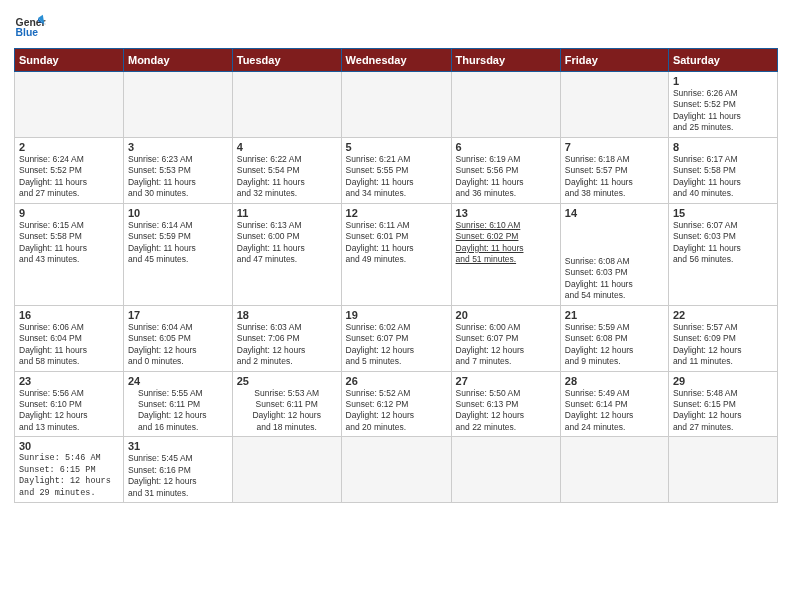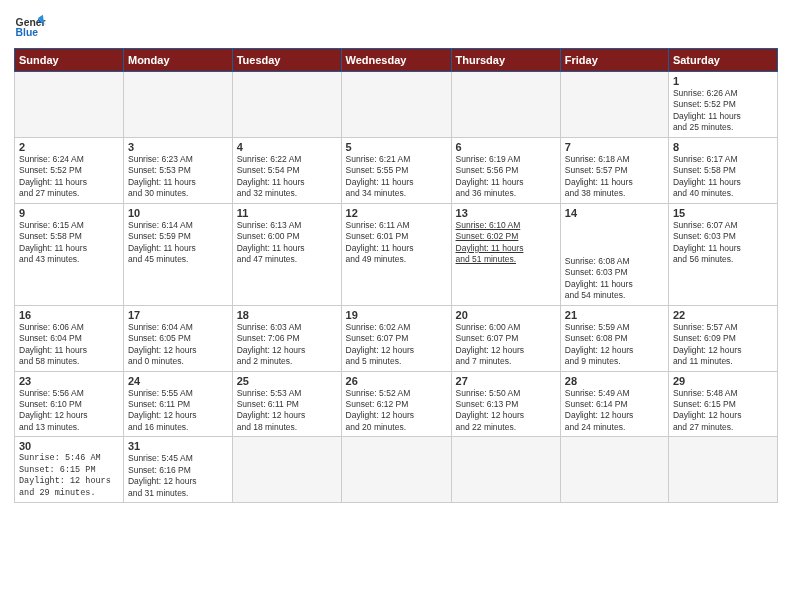--- a/index.html
+++ b/index.html
@@ -286,28 +286,28 @@
         <tr>
           <td>
             <span class="day-num">23</span>
             <div class="day-info" style="white-space: pre-line;">Sunrise: 5:56 AM
 Sunset: 6:10 PM
 Daylight: 12 hours
 and 13 minutes.</div>
           </td>
           <td>
             <span class="day-num">24</span>
-            <div class="day-info" style="white-space: pre-line;">Sunrise: 5:55 AM
+            <div class="day-info" style="white-space: pre-line; margin-left: 10px;">Sunrise: 5:55 AM
 Sunset: 6:11 PM
 Daylight: 12 hours
 and 16 minutes.</div>
           </td>
           <td>
             <span class="day-num">25</span>
-            <div class="day-info" style="white-space: pre-line;">Sunrise: 5:53 AM
+            <div class="day-info" style="white-space: pre-line; text-align: center;">Sunrise: 5:53 AM
 Sunset: 6:11 PM
 Daylight: 12 hours
 and 18 minutes.</div>
           </td>
           <td>
             <span class="day-num">26</span>
             <div class="day-info" style="white-space: pre-line;">Sunrise: 5:52 AM
 Sunset: 6:12 PM
 Daylight: 12 hours
 and 20 minutes.</div>

